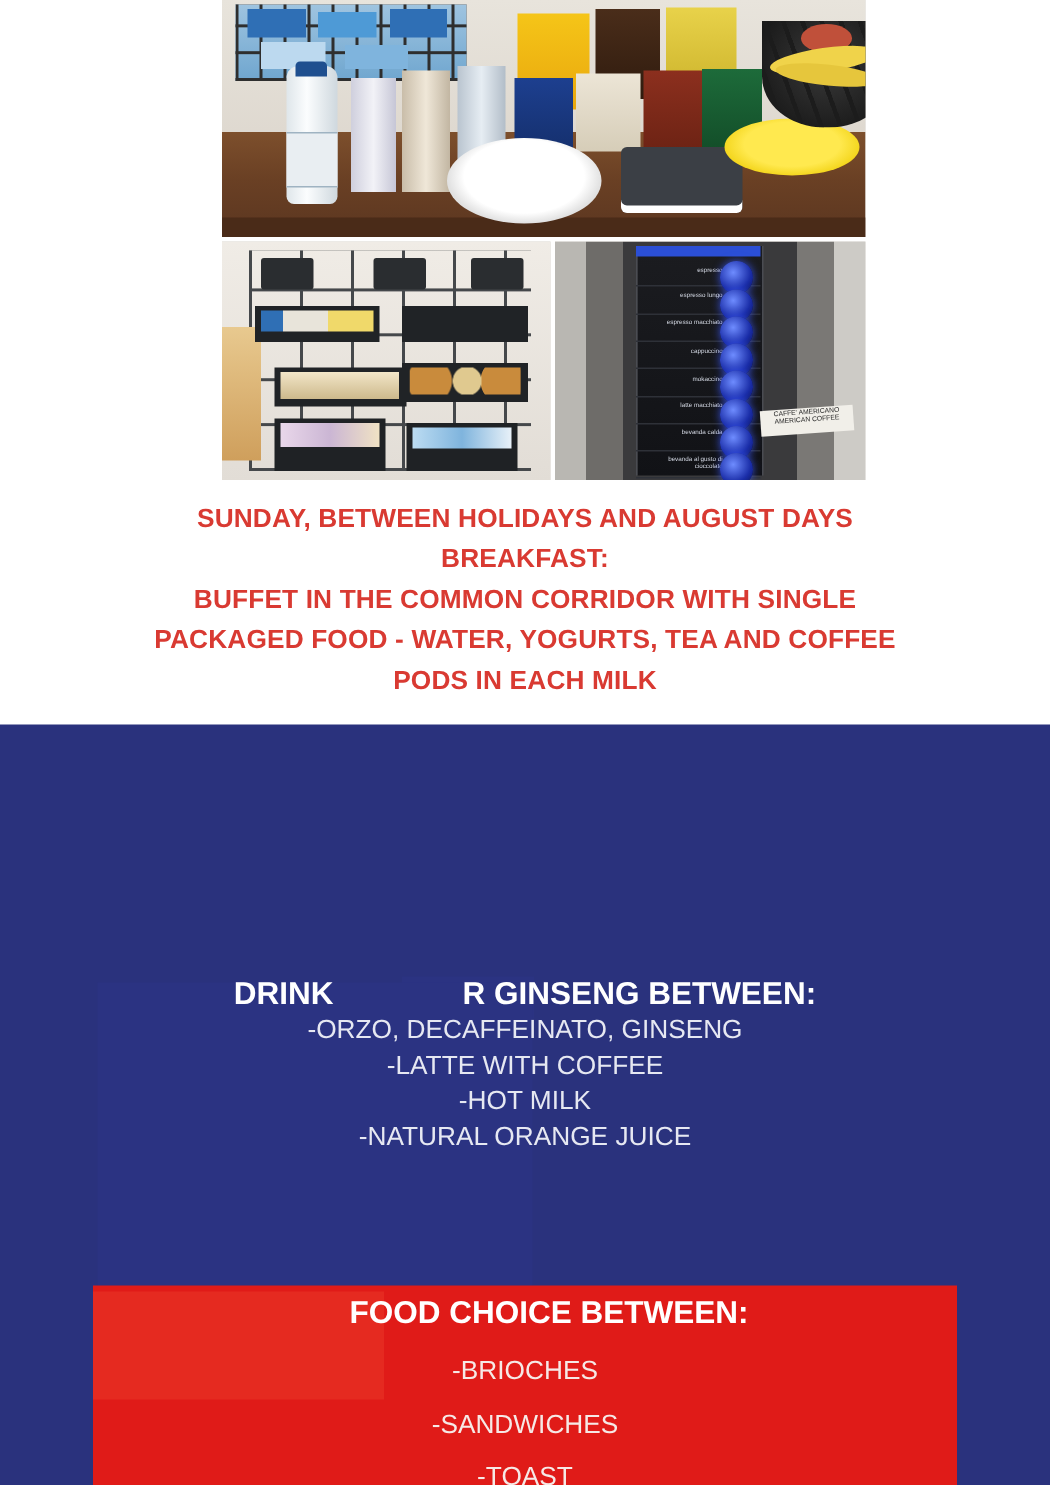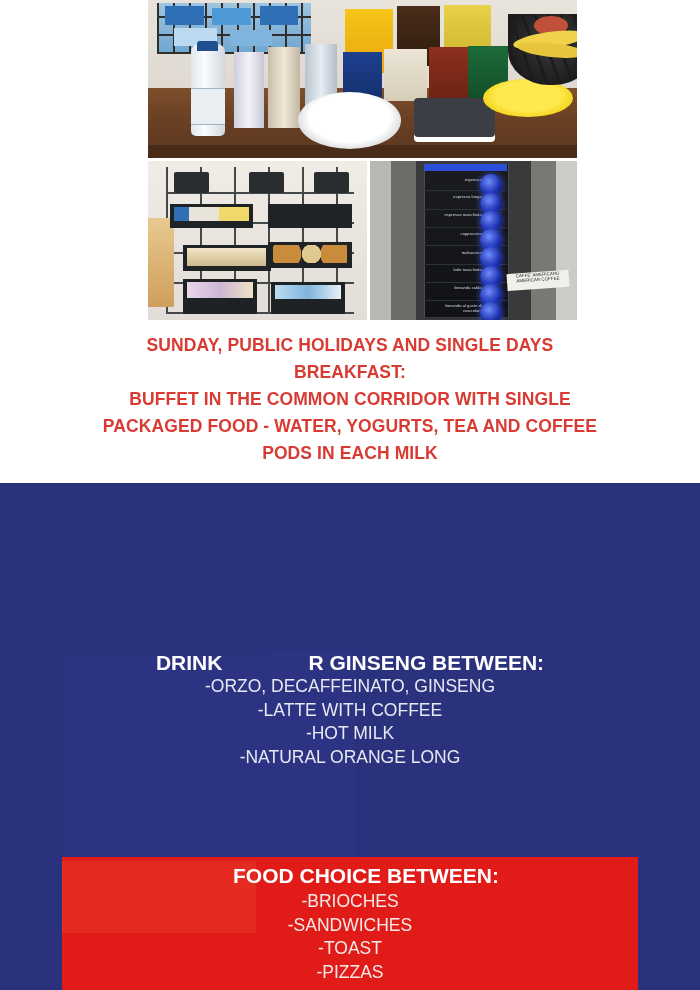--- a/index.html
+++ b/index.html
@@ -235,21 +235,21 @@
   .food-list {
     position: absolute;
     left: 0;
     top: 33px;
     width: 576px;
     text-align: center;
     color: #f6e9e6;
     font-size: 17.5px;
     line-height: 23.5px;
   }
-  .food-list div { white-space: nowrap; }
+  .food-list div { white-space: nowrap; margin-top: 12px; }
 </style>
 </head>
 <body>
 
 <div class="collage">
 
   <div class="photo photo-top">
     <div class="ph-layer tp-wall"></div>
     <div class="ph-layer tp-rack"></div>
     <div class="ph-layer tp-bar1"></div>
@@ -338,42 +338,42 @@
     <div class="br-row" style="top:87.5%;">
       <div class="br-lbl" style="top:22%;">bevanda al gusto di cioccolato</div>
       <div class="br-btn" style="top:12%;"></div>
     </div>
 
     <div class="ph-layer br-tag">CAFFE' AMERICANO AMERICAN COFFEE</div>
   </div>
 </div>
 
 <div class="red-heading">
-  <div>SUNDAY, PUBLIC HOLIDAYS AND SINGLE DAYS</div>
+  <div>SUNDAY, BETWEEN HOLIDAYS AND AUGUST DAYS</div>
   <div>BREAKFAST:</div>
   <div>BUFFET IN THE COMMON CORRIDOR WITH SINGLE</div>
   <div>PACKAGED FOOD - WATER, YOGURTS, TEA AND COFFEE</div>
   <div>PODS IN EACH MILK</div>
 </div>
 
 <div class="blue-section">
 
 
   <div class="overlay-blue-top"></div>
   <div class="overlay-blue"></div>
 
   <div class="drink-heading">
     <span>DRINK</span><span class="gap"></span><span>R GINSENG BETWEEN:</span>
   </div>
 
   <div class="drink-list">
     <div>-ORZO, DECAFFEINATO, GINSENG</div>
     <div>-LATTE WITH COFFEE</div>
     <div>-HOT MILK</div>
-    <div>-NATURAL ORANGE LONG</div>
+    <div>-NATURAL ORANGE JUICE</div>
   </div>
 </div>
 
 <div class="red-section">
   <div class="overlay-red"></div>
 
   <div class="food-heading">FOOD CHOICE BETWEEN:</div>
 
   <div class="food-list">
     <div>-BRIOCHES</div>

